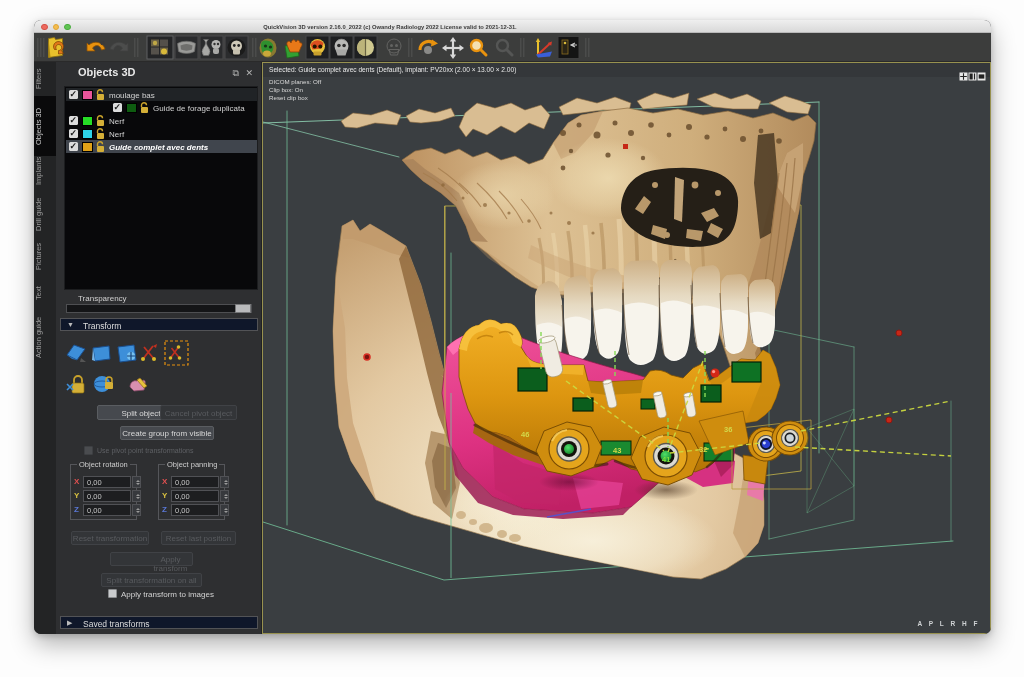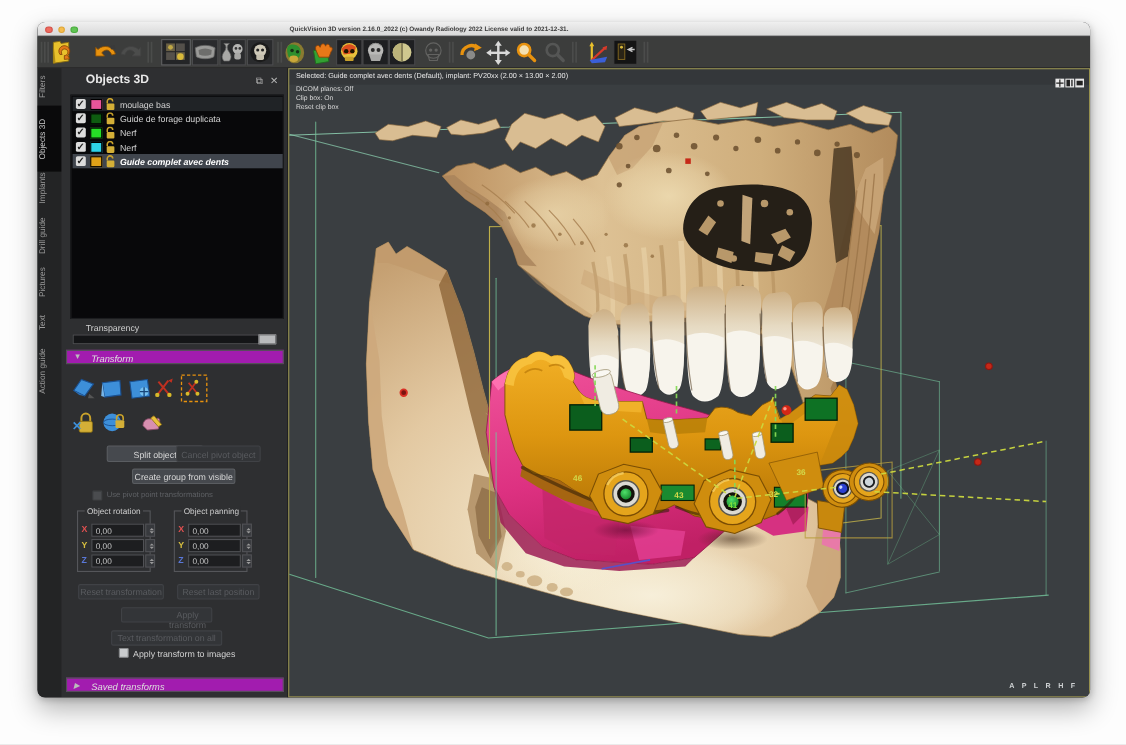--- a/index.html
+++ b/index.html
@@ -26,21 +26,21 @@
   .list { position:absolute; left:8px; top:24px; width:194px; height:204px; background:#08080a; border:1px solid #1c1d1f;}
   .row { position:absolute; left:1px; width:191px; height:13px; }
   .row .cb { position:absolute; left:3px; top:2px; width:9px; height:9px; background:#dcdcdc; border-radius:1.5px; }
   .row .cb:after { content:"✓"; position:absolute; left:0.5px; top:-1.5px; font-size:9px; color:#1b1b1b; font-weight:bold;}
   .row .sw { position:absolute; left:16px; top:1.5px; width:10.5px; height:10.5px; border:1px solid #000;}
   .row .txt { position:absolute; left:43px; top:2.5px; font-size:8px; color:#d2d2d2;text-align:right; }
   .lock { position:absolute; left:29px; top:1px; width:11px; height:12px; }
   .translabel { position:absolute; left:22px; top:232px; font-size:8px; color:#cfcfcf;}
   .slider { position:absolute; left:10px; top:242px; width:186px; height:9px; background:#141517; border:1px solid #4e4f52;}
   .slider .h { position:absolute; right:0px; top:-1px; width:16px; height:9px; background:#b9babc; border:1px solid #77787a;}
-  .sect { position:absolute; left:4px; width:198px; height:13px; background:#a21caf; border:1px solid #525356; font-size:8.5px; color:#dddddd;font-style:italic; }
+  .sect { position:absolute; left:4px; width:198px; height:13px; background:#0f172a; border:1px solid #525356; font-size:8.5px; color:#dddddd; }
   .sect .arr { position:absolute; left:6px; top:2px; font-size:7px; color:#bbb;}
   .sect .lbl { position:absolute; left:22px; top:1.5px; }
   .btn { position:absolute; background:#46494e; border:1px solid #5a5d61; border-radius:2px; color:#d8d8d8;
          font-size:8px; text-align:center; }
   .btn.dis { background:#333538; border-color:#404246; color:#595b5f; }
   .grp { position:absolute; width:67px; height:56px; border:1px solid #55565a; }
   .grp .gl { position:absolute; left:6px; top:-5px; background:#2e2f31; padding:0 2px; font-size:7.5px; color:#cdcdcd;}
   .frow { position:absolute; left:3px; height:12px; width:70px;}
   .frow .ax { position:absolute; left:0px; top:1px; font-size:8px; font-weight:bold; }
   .frow .fld { position:absolute; left:9px; top:0; width:48px; height:12px; background:#1d1e20; border:1px solid #505155; color:#c6c6c6; font-size:7.5px; padding:1px 0 0 3px;}
@@ -244,21 +244,21 @@
       <div class="list">
         <div class="row" style="top:1px;background:#202326;">
             <div class="cb"></div>
             <div class="sw" style="background:#e8559a;"></div>
             <svg class="lock" viewBox="0 0 11 12">
               <path d="M2.5 5 v-1.8 a2.5 2.5 0 0 1 5 0" fill="none" stroke="#c9a22b" stroke-width="1.4"></path>
               <rect x="2" y="5" width="7" height="6" rx="1" fill="#d4af37"></rect>
             </svg>
             <div class="txt">moulage bas</div>
           </div>
-        <div class="row" style="top:14px;">
+        <div class="row" style="top:14px;margin-left:44px;">
             <div class="cb"></div>
             <div class="sw" style="background:#0e5c10;"></div>
             <svg class="lock" viewBox="0 0 11 12">
               <path d="M2.5 5 v-1.8 a2.5 2.5 0 0 1 5 0" fill="none" stroke="#c9a22b" stroke-width="1.4"></path>
               <rect x="2" y="5" width="7" height="6" rx="1" fill="#d4af37"></rect>
             </svg>
             <div class="txt">Guide de forage duplicata</div>
           </div>
         <div class="row" style="top:27px;">
             <div class="cb"></div>
@@ -379,21 +379,21 @@
           </div>
         <div class="frow" style="top:39px;">
             <span class="ax" style="color:#5a78d8;">Z</span>
             <span class="fld">0,00</span>
             <span class="sp"></span>
           </div>
       </div>
       <div class="btn dis" style="left:15px; top:469px; width:78px; height:14px; padding-top:2px;">Reset transformation</div>
       <div class="btn dis" style="left:105px; top:469px; width:75px; height:14px; padding-top:2px;">Reset last position</div>
       <div class="btn dis" style="left:54px; top:490px; width:83px; height:14px; padding-top:2px;padding-left:38px;">Apply transform All</div>
-      <div class="btn dis" style="left:45px; top:511px; width:101px; height:14px; padding-top:2px;">Text transformation on all</div>
+      <div class="btn dis" style="left:45px; top:511px; width:101px; height:14px; padding-top:2px;">Split transformation on all</div>
       <div class="chk" style="left:52px; top:527px;"></div>
       <div style="position:absolute; left:65px; top:528px; font-size:8px; color:#d2d2d2;">Apply transform to images</div>
       <div class="sect" style="top:554px;">
           <span class="arr">▶</span>
           <span class="lbl">Saved transforms</span>
         </div>
     </div>
     <div class="viewport">
       <svg id="scene" style="position:absolute;left:0;top:0;" width="727" height="570" viewBox="0 0 727 570">
       <defs>

